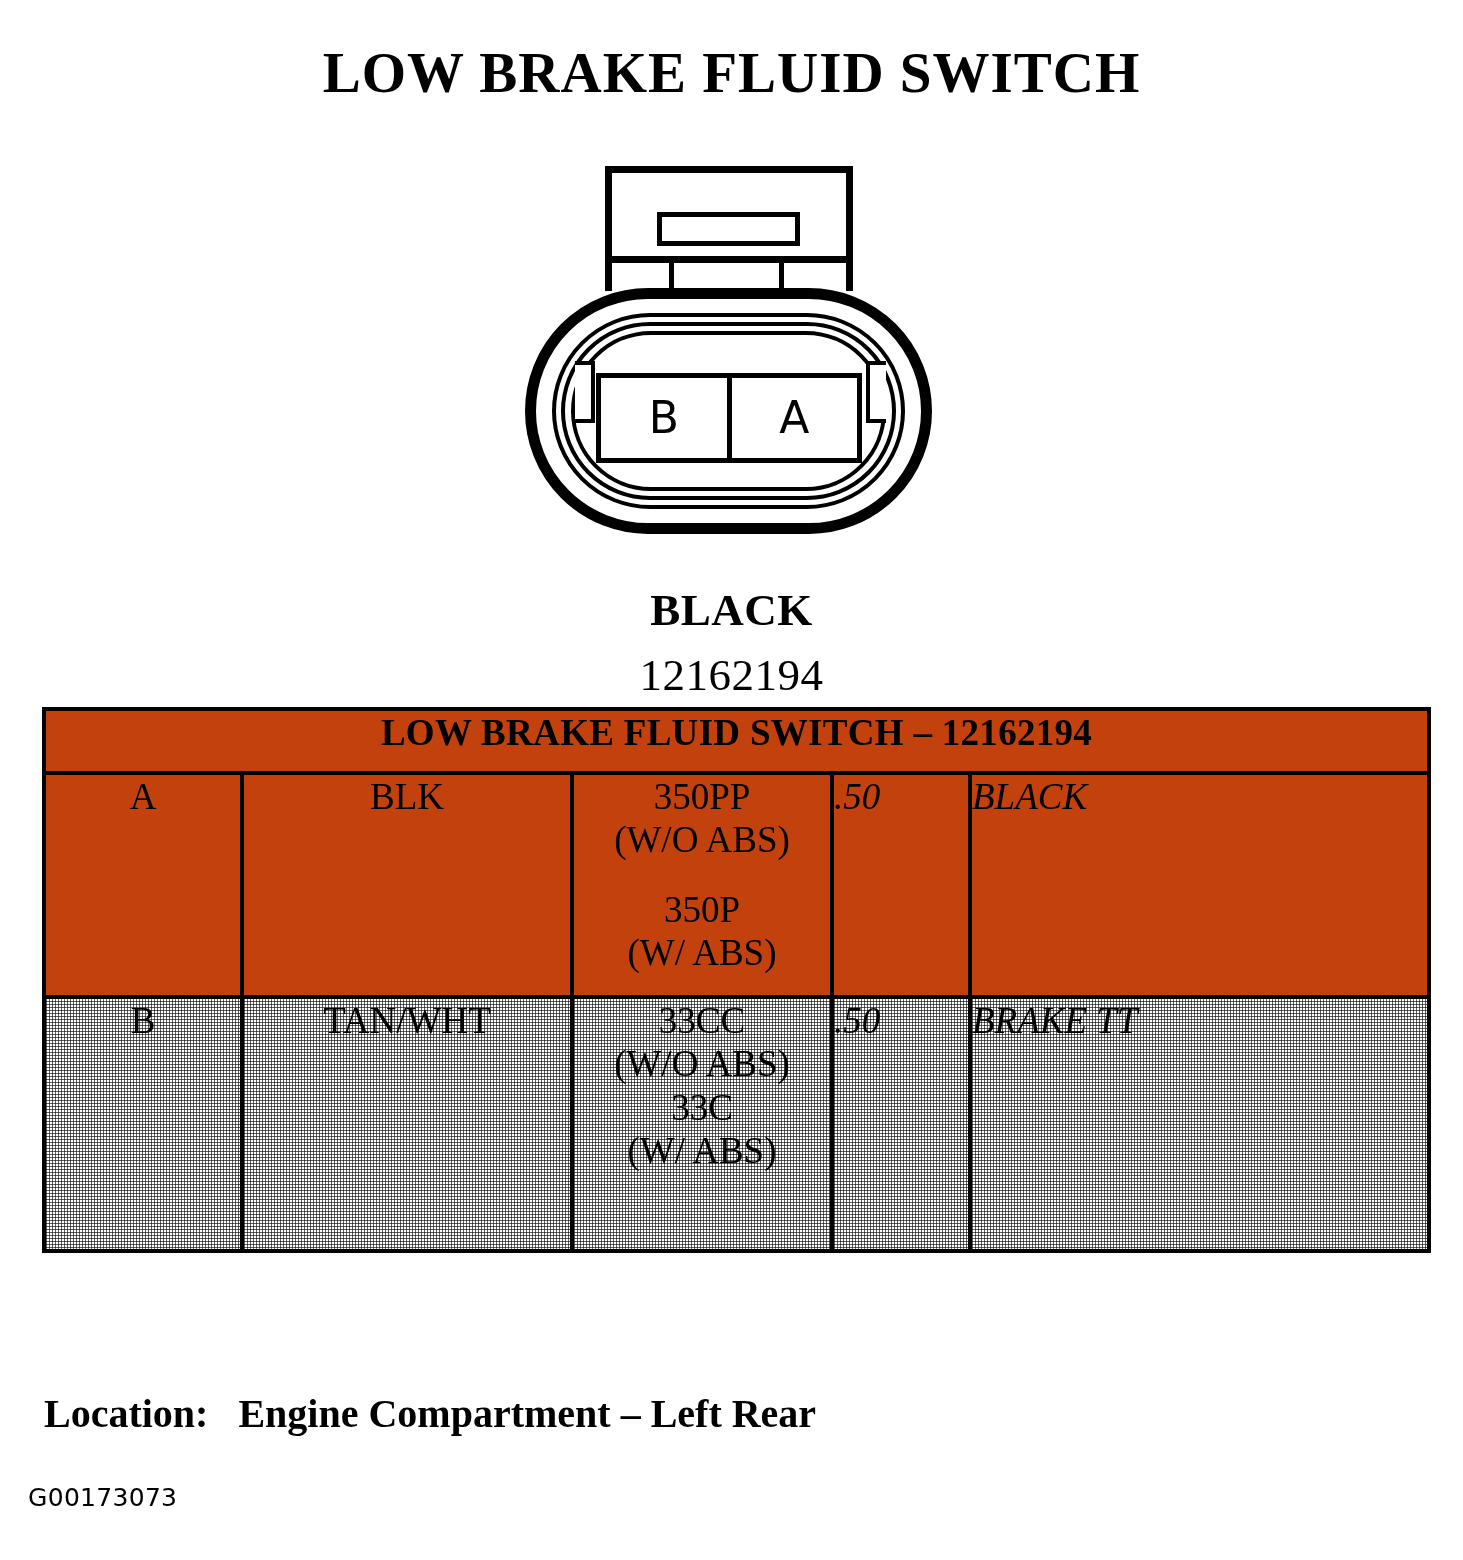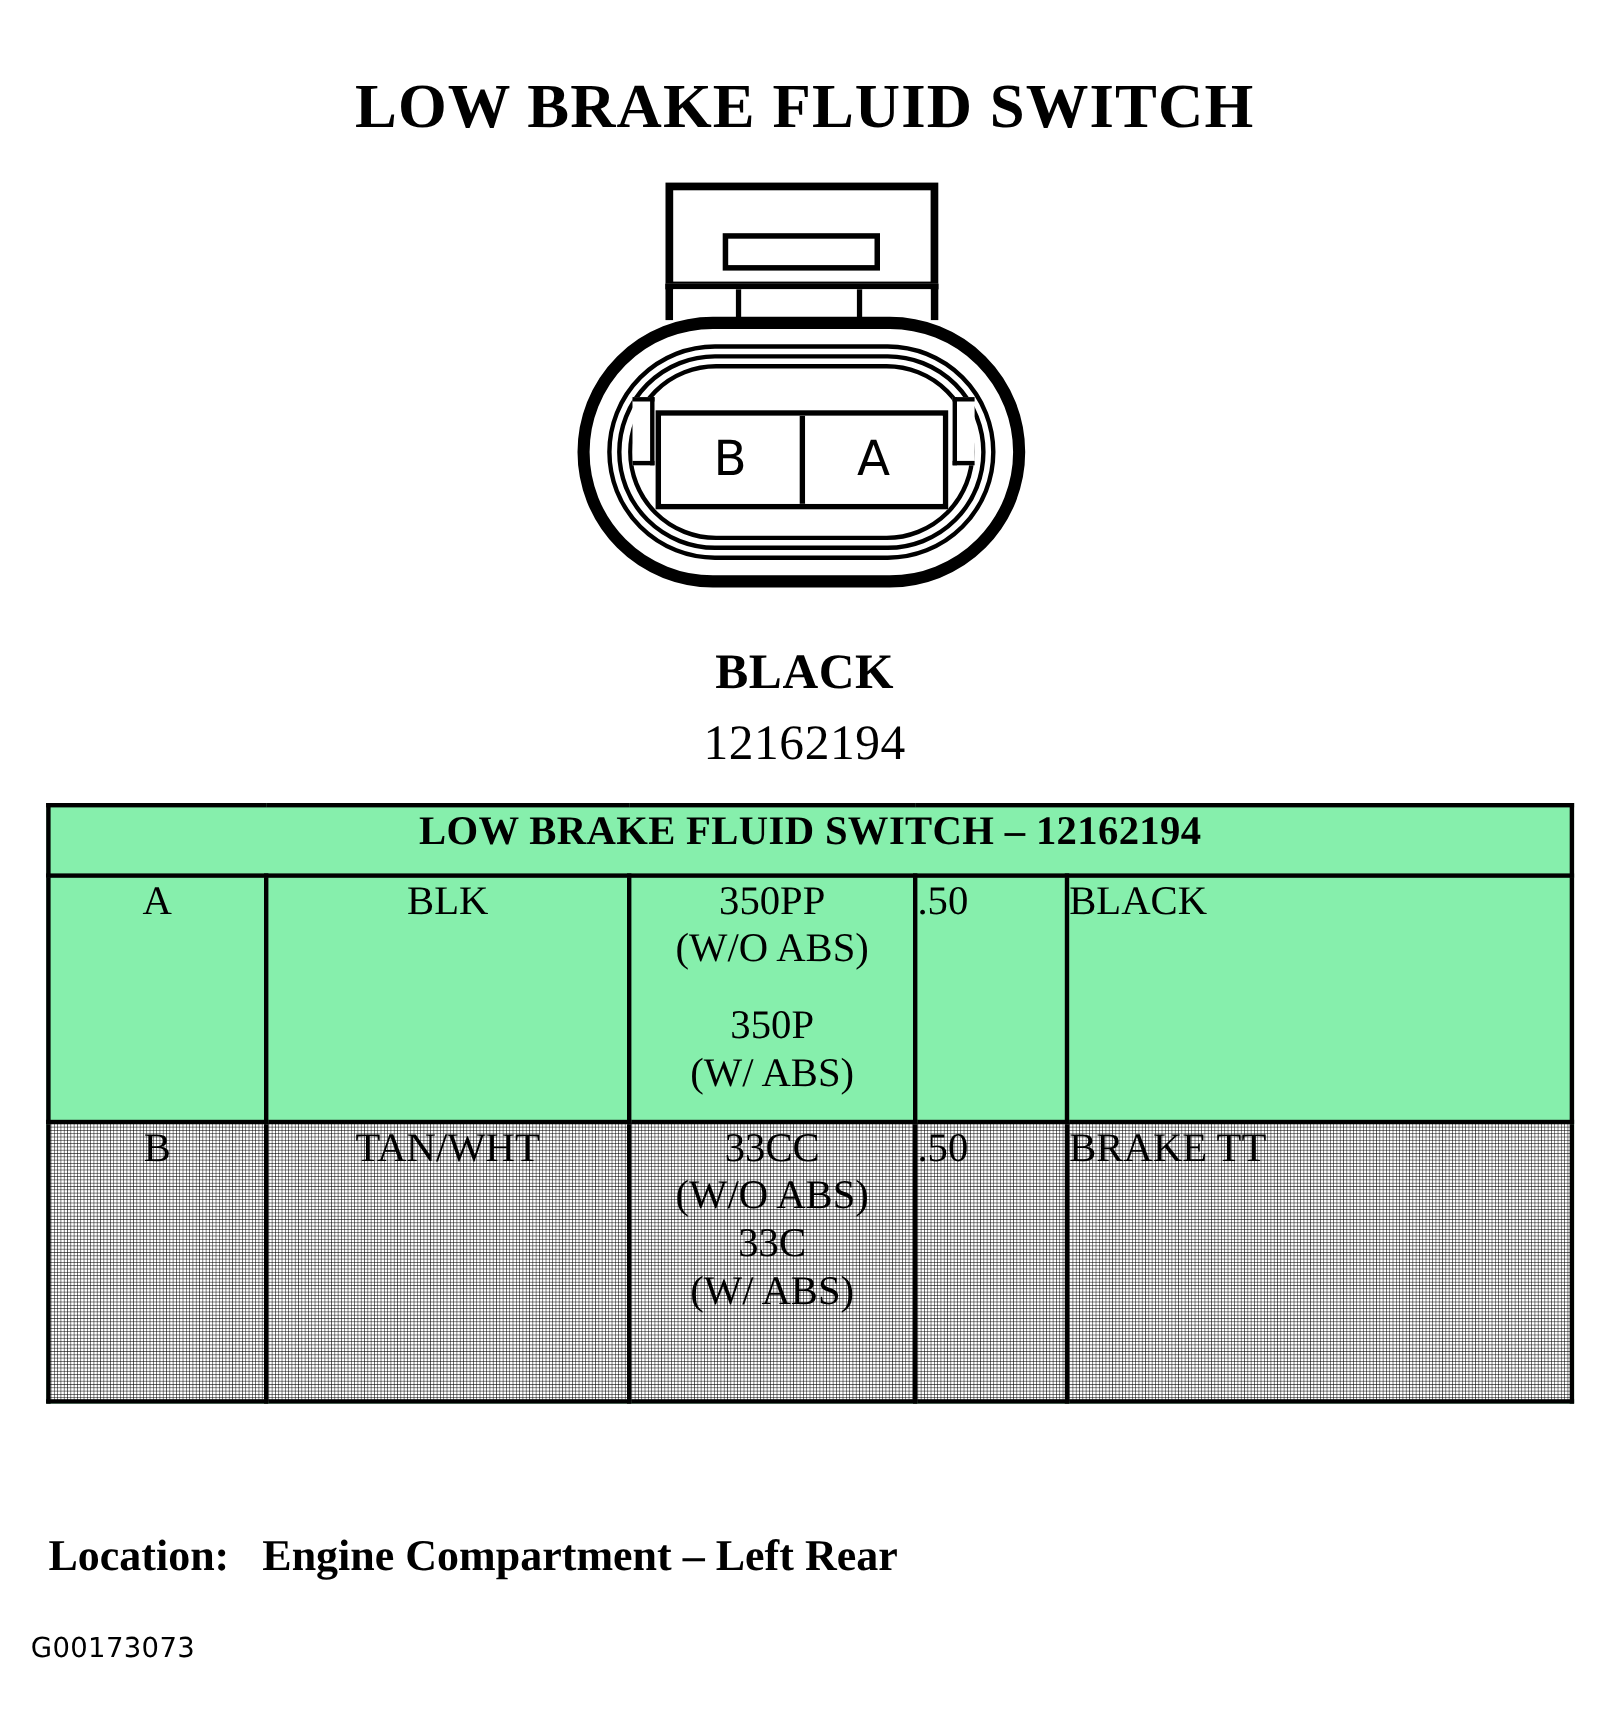--- a/index.html
+++ b/index.html
@@ -13,21 +13,21 @@
     position: relative;
     font-family: "Liberation Serif", serif;
     color: #000000;
     overflow: hidden;
   }
 
   
   #page-title {
     position: absolute;
     left: 0;
-    top: 68px;
+    top: 44px;
     width: 1463px;
     text-align: center;
     font-family: "Liberation Serif", serif;
     font-weight: bold;
     font-size: 57px;
     letter-spacing: 1px;
     line-height: 1;
   }
 
   
@@ -165,25 +165,25 @@
     font-weight: normal;
     font-size: 45px;
     letter-spacing: 0.5px;
     margin-top: 19px;
   }
 
   
   #pinout-table {
     position: absolute;
     left: 42px;
-    top: 730px;
+    top: 707px;
     width: 1385px;
     border-collapse: collapse;
     table-layout: fixed;
-    background: #86efac;
+    background: #c2410c;
   }
   #pinout-table td, #pinout-table th {
     border: 4px solid #000;
     padding: 0;
     vertical-align: top;
     font-family: "Liberation Serif", serif;
     color: #000;
   }
   #pinout-table .col-cavity   { width: 198px; }
   #pinout-table .col-color    { width: 330px; }
@@ -216,20 +216,21 @@
   .data-cell {
     text-align: center;
     vertical-align: top;
     font-size: 37px;
     line-height: 1.17;
     padding-top: 8px;
   }
   .data-cell.align-left {
     text-align: left;
     padding-left: 12px;
+    font-style: italic;
   }
   .row-a .data-cell { height: 220px; }
   .row-b .data-cell { height: 250px; }
 
   
   .row-shaded .data-cell {
     background-color: #ffffff;
     background-image:
       repeating-linear-gradient(0deg,
         rgba(0,0,0,0.62) 0px, rgba(0,0,0,0.62) 1px,

